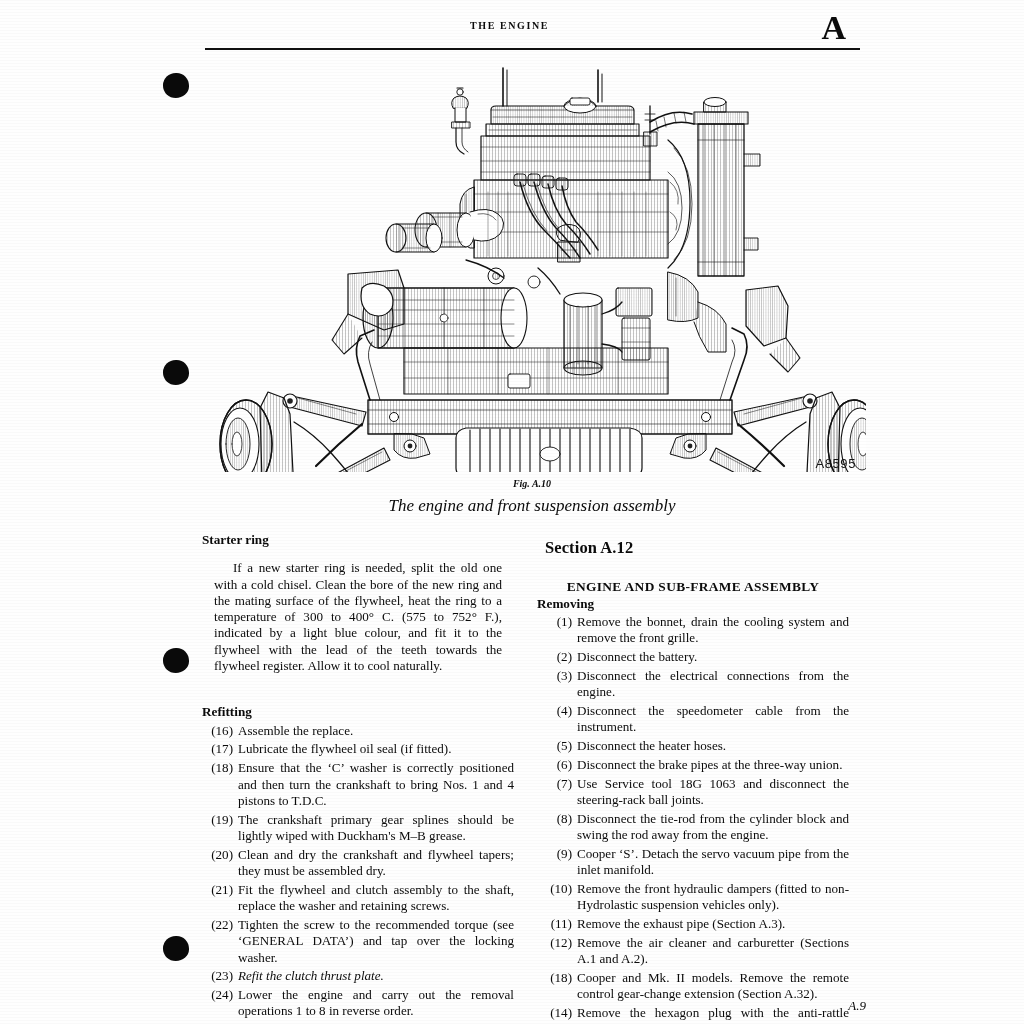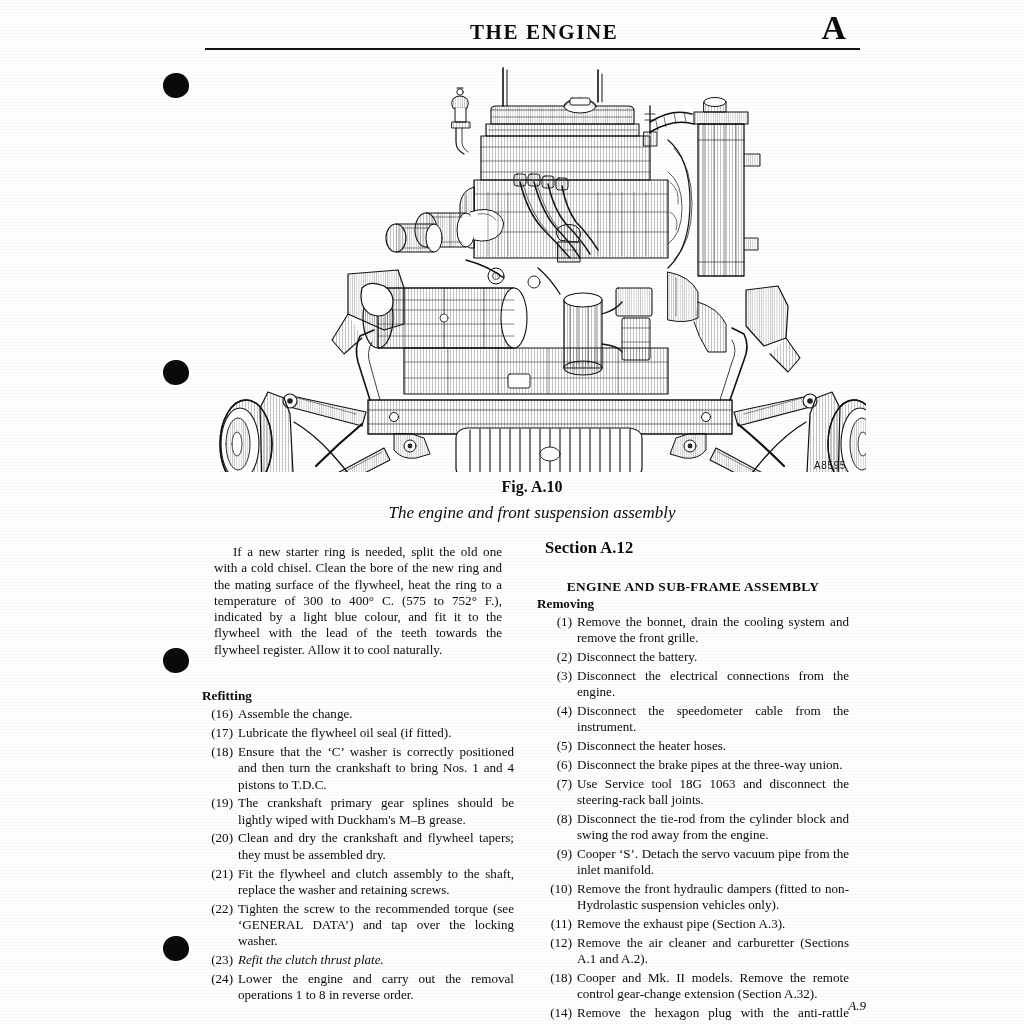--- a/index.html
+++ b/index.html
@@ -31,21 +31,21 @@
     top: 20px;
     width: 655px;
     height: 32px;
   }
   .header-title {
     position: absolute;
     left: 265px;
     top: 0px;
     font-family: "Liberation Serif", serif;
     font-weight: bold;
-    font-size: 21px;
+    font-size: 10px;
     letter-spacing: 1.6px;
     white-space: nowrap;
   }
   .header-letter {
     position: absolute;
     right: 14px;
     top: -9px;
     font-family: "Liberation Serif", serif;
     font-weight: bold;
     font-size: 34px;
@@ -74,39 +74,40 @@
     position: absolute;
     left: 198px;
     top: 62px;
     width: 668px;
     height: 410px;
   }
   .figure-wrap svg { display: block; width: 100%; height: 100%; }
 
   .fig-ref {
     position: absolute;
-    right: 20px;
+    right: 10px;
     bottom: 1px;
     font-family: "Liberation Sans", sans-serif;
-    font-size: 10px;
+    font-size: 13px;
     letter-spacing: 0.6px;
     color: #151515;
   }
 
   .fig-caption {
     position: absolute;
     left: 198px;
     top: 478px;
     width: 668px;
     text-align: center;
   }
   .fig-caption .fig-num {
     font-family: "Liberation Serif", serif;
+    font-style: italic;
     font-weight: bold;
-    font-size: 16px;
+    font-size: 10px;
     display: block;
   }
   .fig-caption .fig-desc {
     font-family: "Liberation Serif", serif;
     font-style: italic;
     font-size: 17px;
     display: block;
     margin-top: 7px;
   }
 
@@ -559,25 +560,26 @@
     </svg>
     <div class="fig-ref">A8595</div>
   </div>
 
   <div class="fig-caption">
     <span class="fig-num">Fig. A.10</span>
     <span class="fig-desc">The engine and front suspension assembly</span>
   </div>
 
   <div class="col col-left">
+    <div class="sub-head">Starter ring</div>
     <p class="para">If a new starter ring is needed, split the old one with a cold chisel. Clean the bore of the new ring and the mating surface of the flywheel, heat the ring to a temperature of 300 to 400° C. (575 to 752° F.), indicated by a light blue colour, and fit it to the flywheel with the lead of the teeth towards the flywheel register. Allow it to cool naturally.</p>
 
     <div class="sub-head spaced">Refitting</div>
     <ol class="numlist">
-      <li><span class="num">(16)</span><span>Assemble the change.</span></li>
+      <li><span class="num">(16)</span><span>Assemble the replace.</span></li>
       <li><span class="num">(17)</span><span>Lubricate the flywheel oil seal (if fitted).</span></li>
       <li><span class="num">(18)</span><span>Ensure that the ‘C’ washer is correctly positioned and then turn the crankshaft to bring Nos. 1 and 4 pistons to T.D.C.</span></li>
       <li><span class="num">(19)</span><span>The crankshaft primary gear splines should be lightly wiped with Duckham's M–B grease.</span></li>
       <li><span class="num">(20)</span><span>Clean and dry the crankshaft and flywheel tapers; they must be assembled dry.</span></li>
       <li><span class="num">(21)</span><span>Fit the flywheel and clutch assembly to the shaft, replace the washer and retaining screws.</span></li>
       <li><span class="num">(22)</span><span>Tighten the screw to the recommended torque (see ‘GENERAL DATA’) and tap over the locking washer.</span></li>
       <li><span class="num">(23)</span><span class="it">Refit the clutch thrust plate.</span></li>
       <li><span class="num">(24)</span><span>Lower the engine and carry out the removal operations 1 to 8 in reverse order.</span></li>
     </ol>
   </div>

